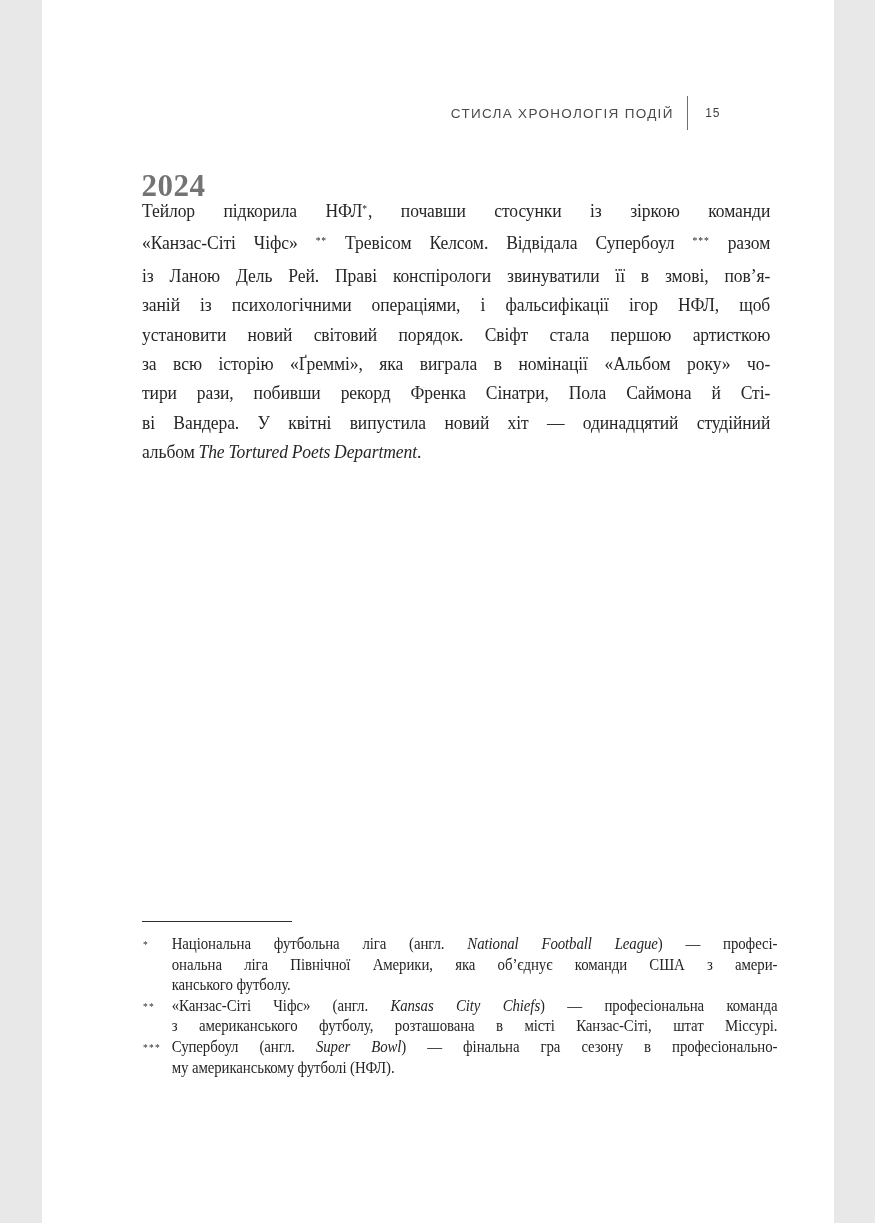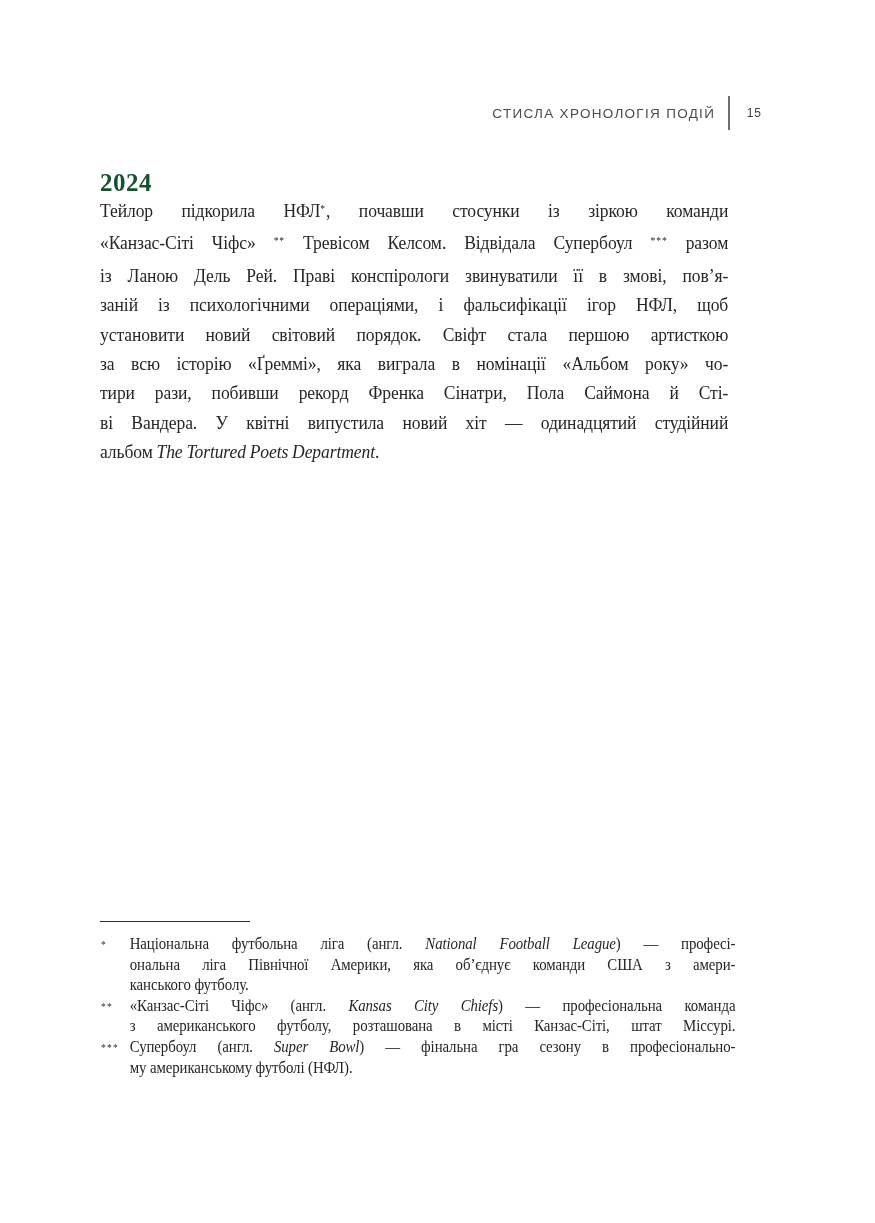--- a/index.html
+++ b/index.html
@@ -1,18 +1,18 @@
 <!DOCTYPE html>
 <html><head>
 <meta charset="utf-8">
 <style>
   html, body { margin: 0; padding: 0; background: #e8e8e8; }
   .page {
     position: relative;
-    width: 875px;
+    width: 792px;
     height: 1223px;
     background: #ffffff;
     font-family: "Liberation Serif", serif;
     color: #262626;
     overflow: hidden;
     margin: 0 auto;
   }
 
   
   .running-header {
@@ -42,24 +42,24 @@
     letter-spacing: 1px;
     color: #3f3f3f;
   }
 
   
   .year {
     position: absolute;
     left: 100px;
     top: 169px;
     margin: 0;
-    font-size: 25px;
+    font-size: 31px;
     line-height: 1.1;
     font-weight: bold;
-    color: #14532d;
+    color: #737373;
     letter-spacing: 0.5px;
   }
 
   
   .body-block {
     position: absolute;
     left: 100px;
     top: 196px;
     width: 628px;
   }

